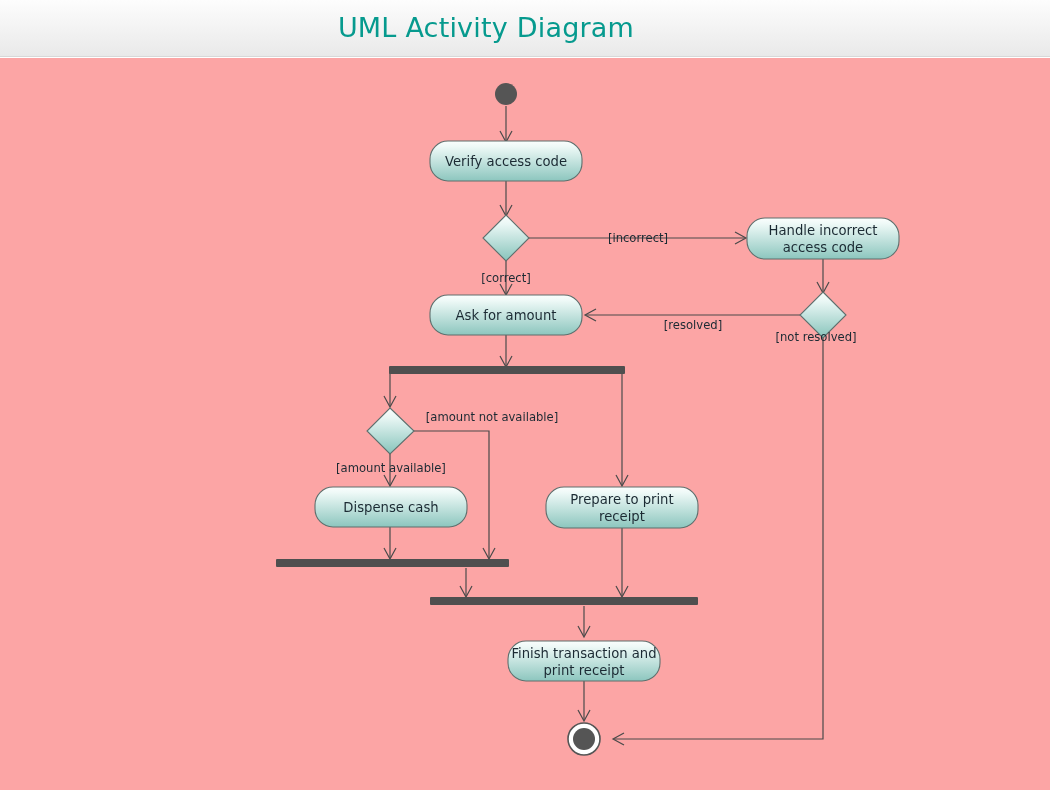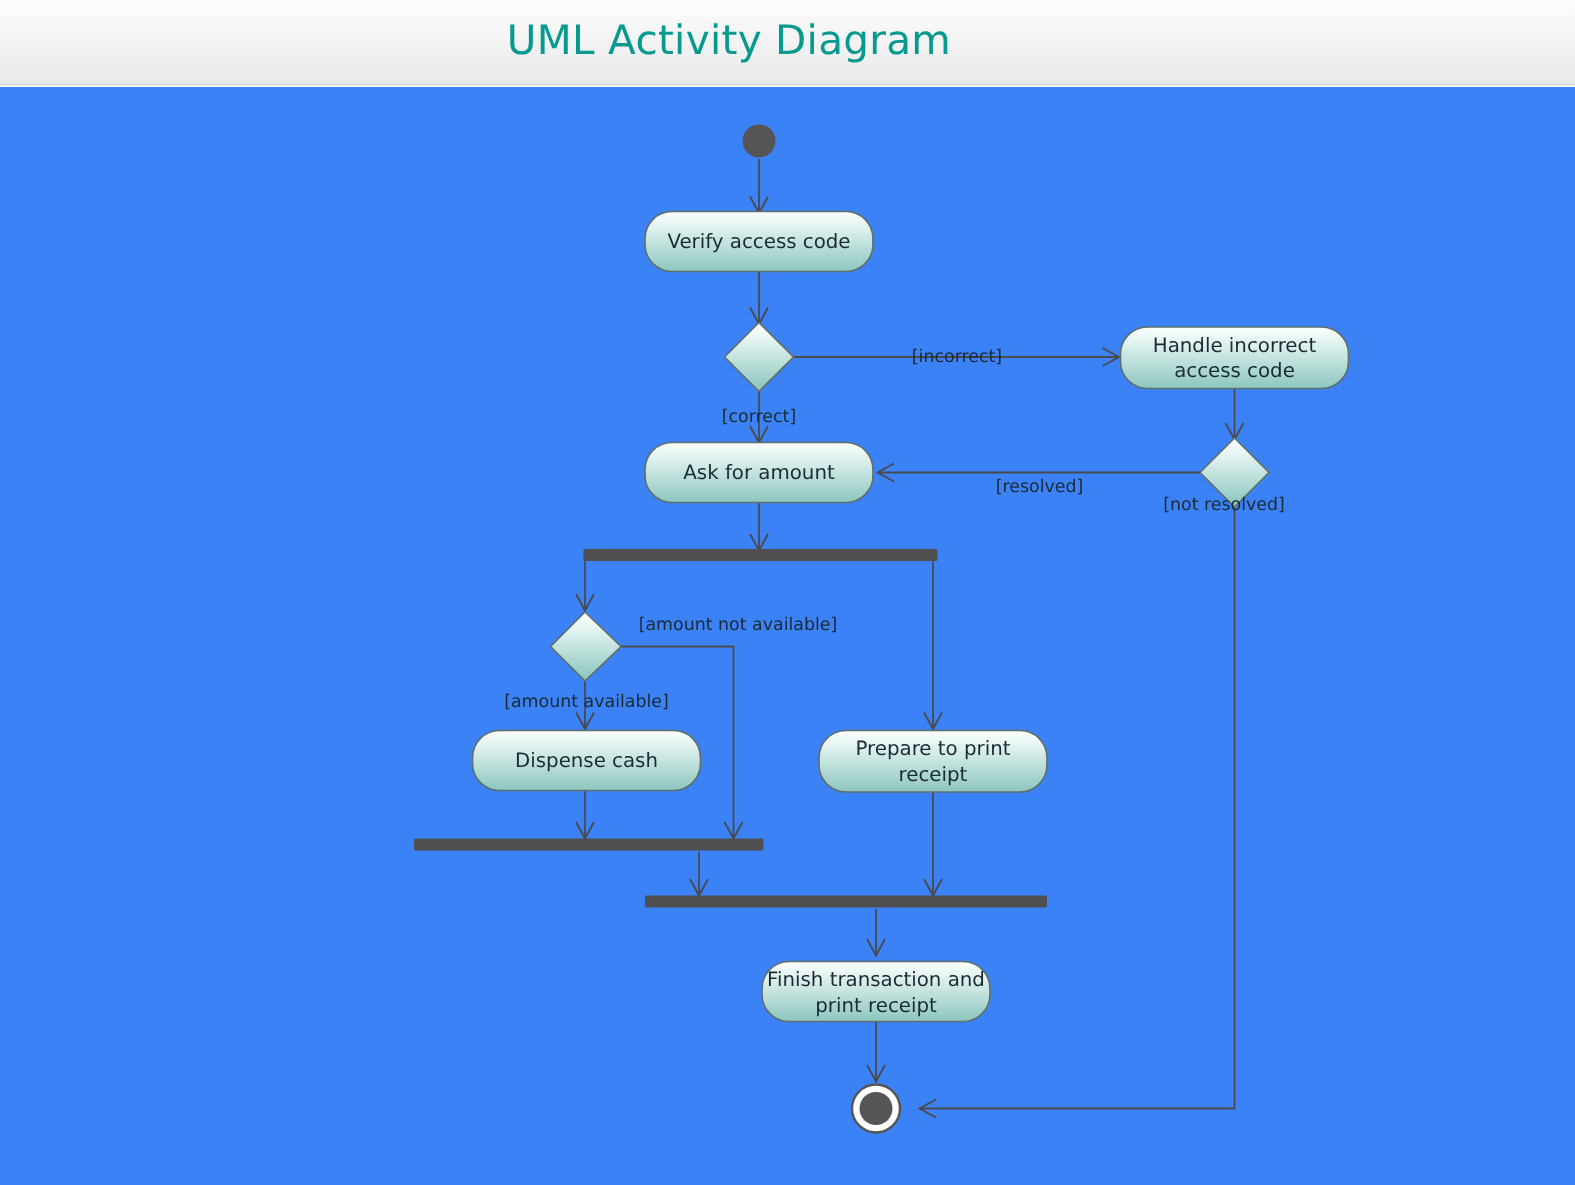--- a/index.html
+++ b/index.html
@@ -42,21 +42,21 @@
     letter-spacing: 0.2px;
     font-family: "DejaVu Sans", "Liberation Sans", sans-serif;
   }
   
   .canvas {
     position: absolute;
     left: 0;
     top: 58px;
     width: 1050px;
     height: 732px;
-    background: #3b82f6;
+    background: #fca5a5;
   }
   svg.diagram {
     position: absolute;
     left: 0;
     top: 0;
     width: 1050px;
     height: 732px;
     display: block;
   }
   .edge {

